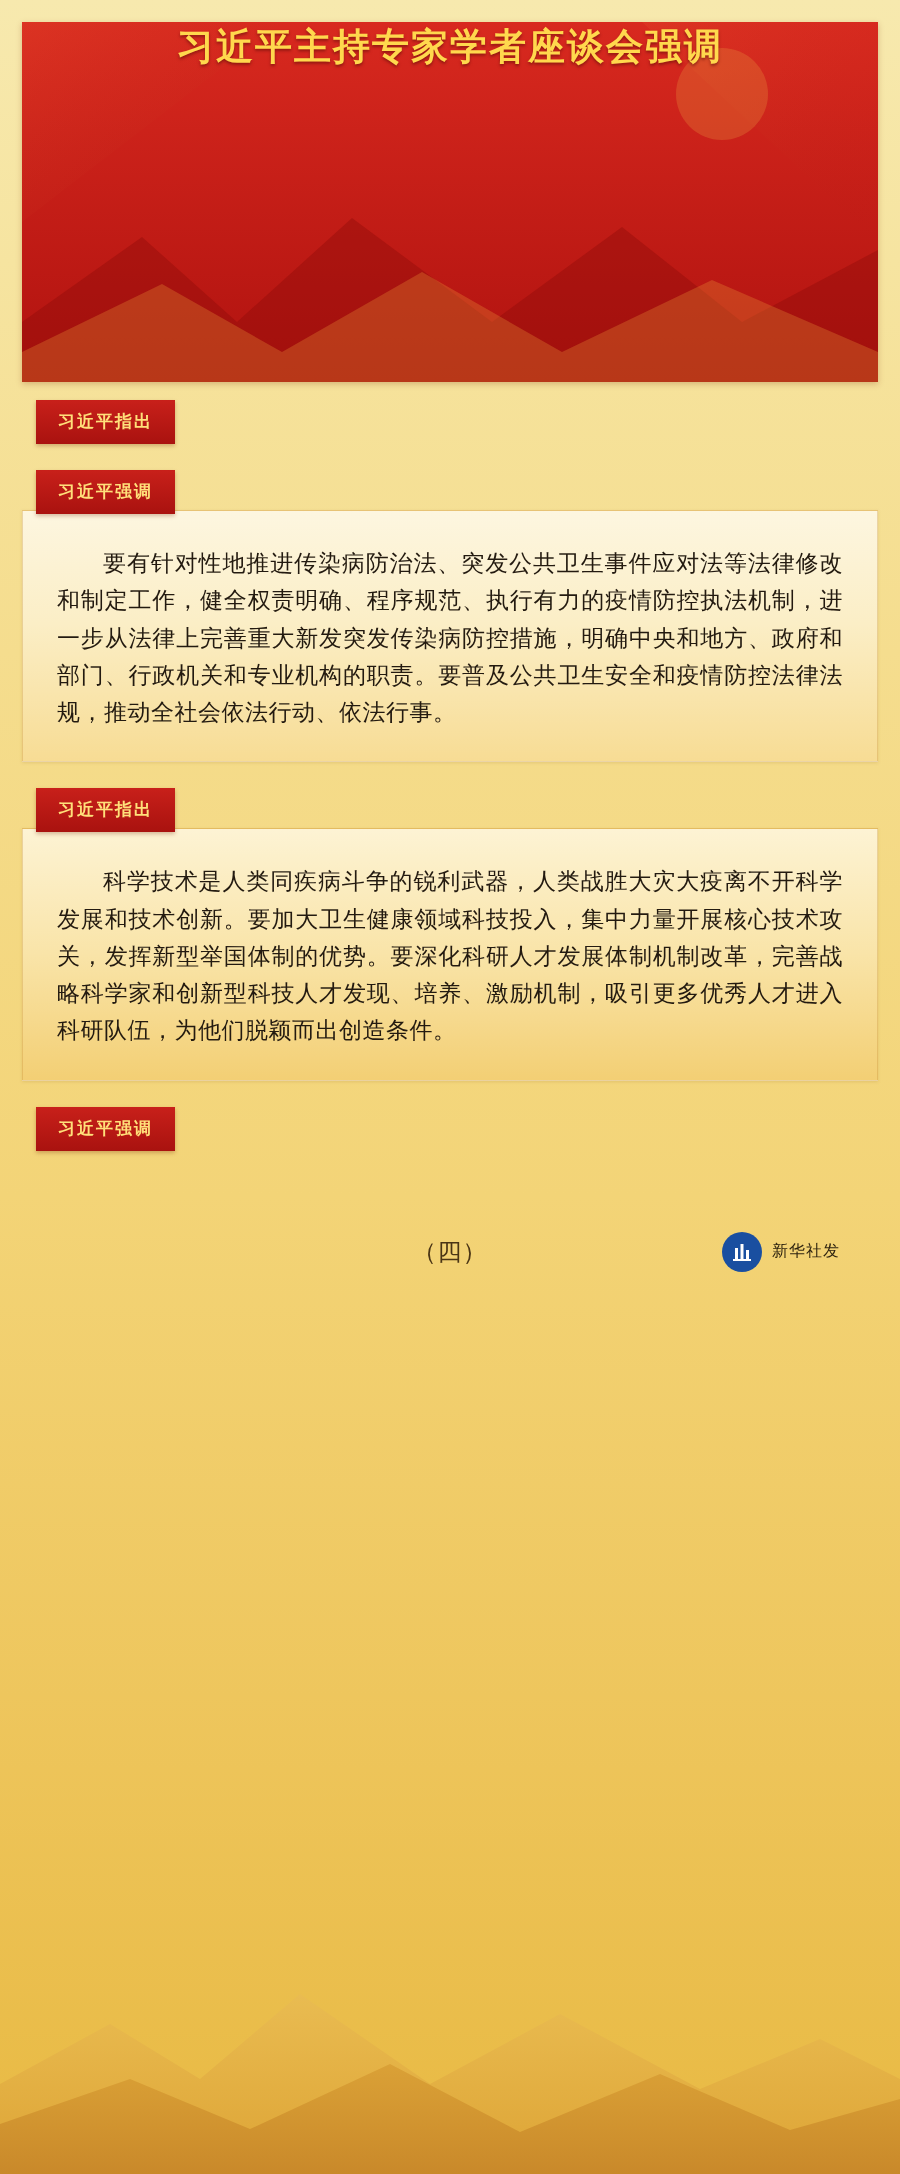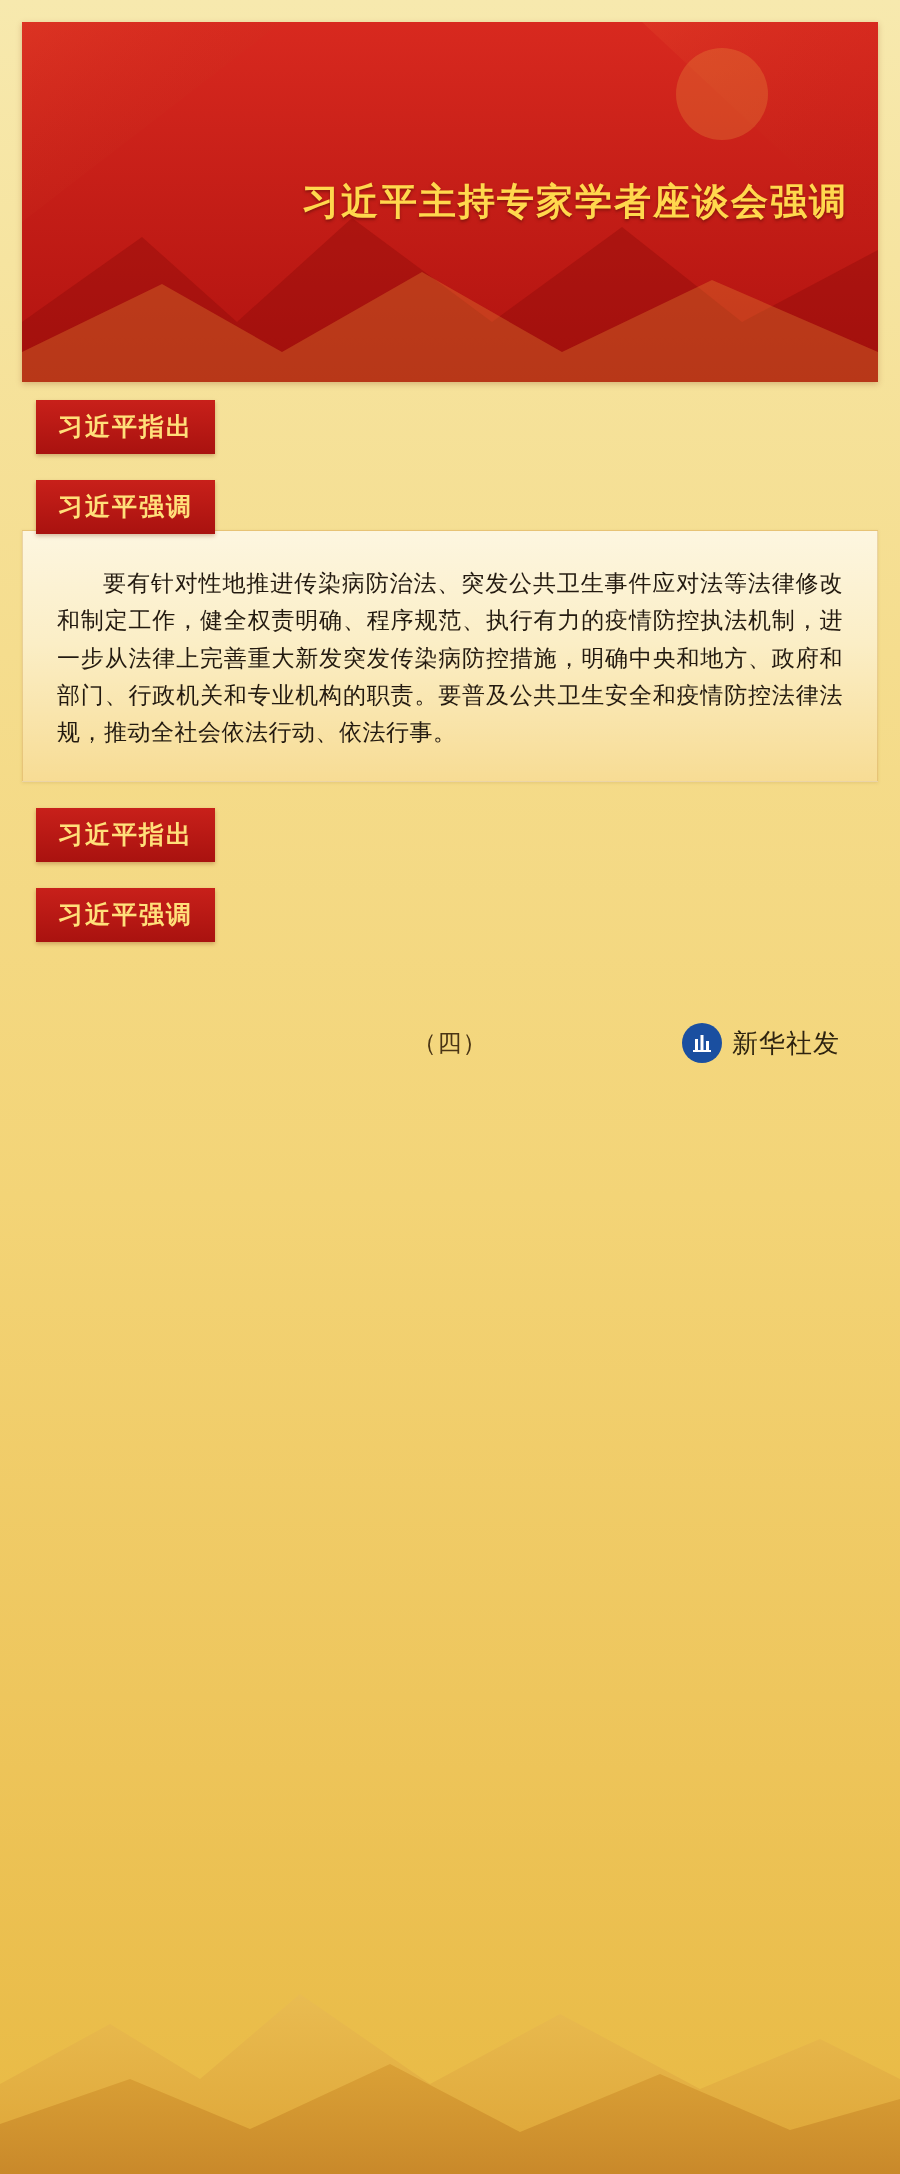--- a/index.html
+++ b/index.html
@@ -44,23 +44,23 @@
   .header-art {
     position: absolute;
     inset: 0;
     pointer-events: none;
   }
   .header-inner {
     position: relative;
     z-index: 3;
     height: 100%;
     display: flex;
-    flex-direction: row;
-    align-items: center;
-    justify-content: flex-end;
+    flex-direction: column;
+    align-items: center;
+    justify-content: flex-start;
     gap: 26px;
     padding: 0 30px;
     box-sizing: border-box;
   }
   .header-line {
     color: #ffd84d;
     font-size: 37px;
     font-weight: bold;
     letter-spacing: 2px;
     text-align: center;
@@ -77,21 +77,21 @@
   .section {
     position: relative;
     margin-bottom: 26px;
   }
   .section-tag {
     position: relative;
     z-index: 4;
     display: inline-block;
     background: linear-gradient(180deg, #c8201a 0%, #a9120f 100%);
     color: #ffe07a;
-    font-size: 25px;
+    font-size: 17px;
     font-weight: bold;
     letter-spacing: 2px;
     padding: 10px 22px 11px 22px;
     margin-left: 14px;
     box-shadow: 0 2px 4px rgba(120, 40, 10, 0.3);
   }
   .section-body {
     position: relative;
     margin-top: -4px;
     padding: 34px 34px 30px 34px;
@@ -138,21 +138,21 @@
     width: 40px;
     height: 40px;
     border-radius: 50%;
     background: #1a4fa0;
     display: flex;
     align-items: center;
     justify-content: center;
   }
   .logo-text {
     color: #2f2410;
-    font-size: 26px;
+    font-size: 16px;
     letter-spacing: 1px;
   }
 </style>
 </head>
 <body>
 
 <div class="page">
 
   <div class="header">
     <svg class="header-art" viewBox="0 0 856 360" preserveAspectRatio="none">
@@ -192,20 +192,21 @@
       <div class="section-tag">习近平指出</div>
     </div>
 
     <div class="section">
       <div class="section-tag">习近平强调</div>
       <div class="section-body">要有针对性地推进传染病防治法、突发公共卫生事件应对法等法律修改和制定工作，健全权责明确、程序规范、执行有力的疫情防控执法机制，进一步从法律上完善重大新发突发传染病防控措施，明确中央和地方、政府和部门、行政机关和专业机构的职责。要普及公共卫生安全和疫情防控法律法规，推动全社会依法行动、依法行事。</div>
     </div>
 
     <div class="section">
       <div class="section-tag">习近平指出</div>
+      <div class="section-body">科学技术是人类同疾病斗争的锐利武器，人类战胜大灾大疫离不开科学发展和技术创新。要加大卫生健康领域科技投入，集中力量开展核心技术攻关，发挥新型举国体制的优势。要深化科研人才发展体制机制改革，完善战略科学家和创新型科技人才发现、培养、激励机制，吸引更多优秀人才进入科研队伍，为他们脱颖而出创造条件。</div>
     </div>
 
     <div class="section">
       <div class="section-tag">习近平强调</div>
     </div>
 
   </div>
 
   <svg class="mountains" viewBox="0 0 900 300" preserveAspectRatio="none">
     <defs>

